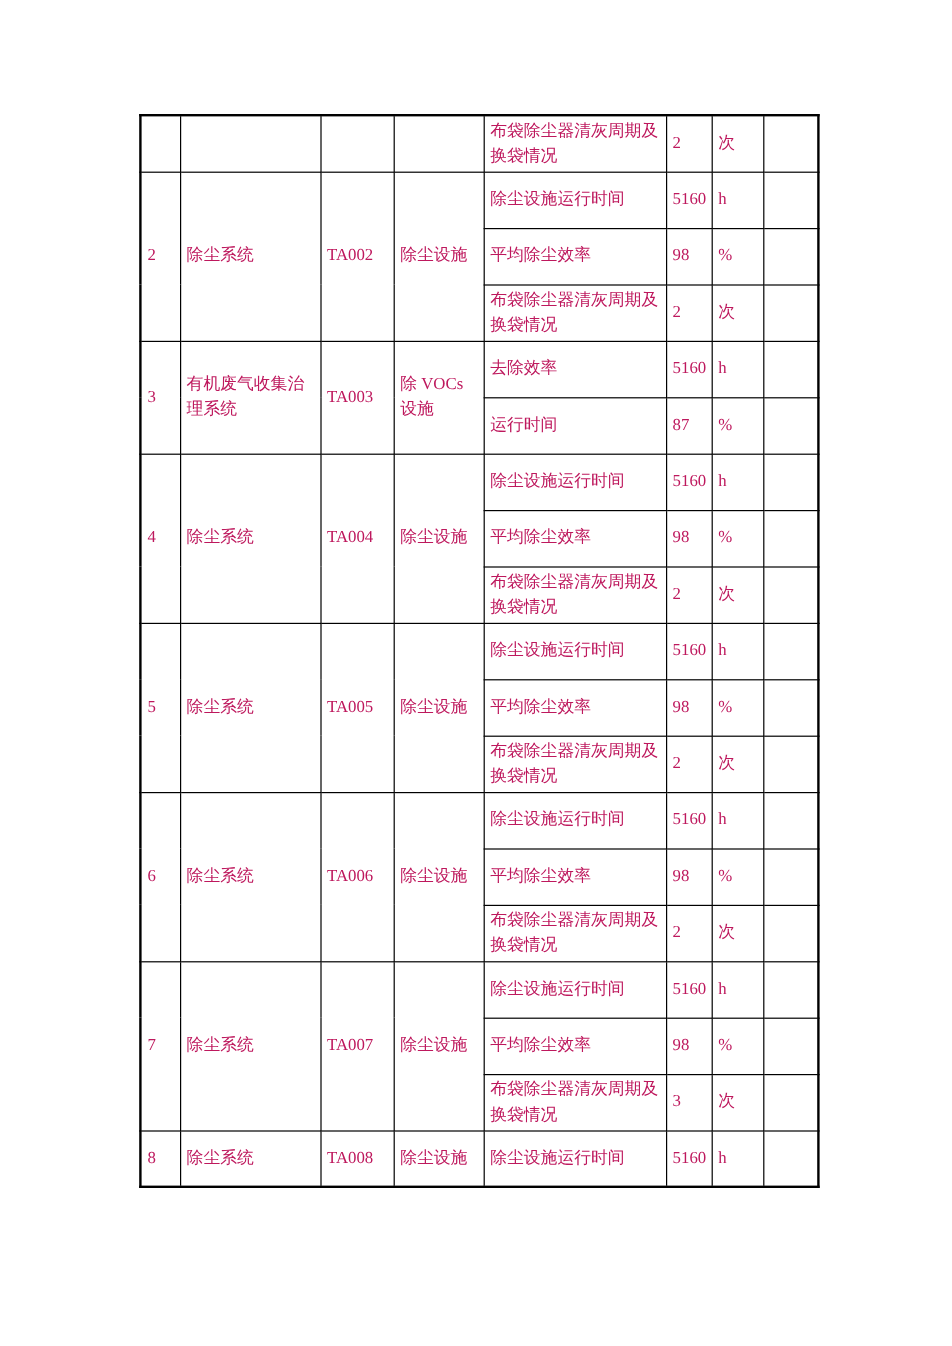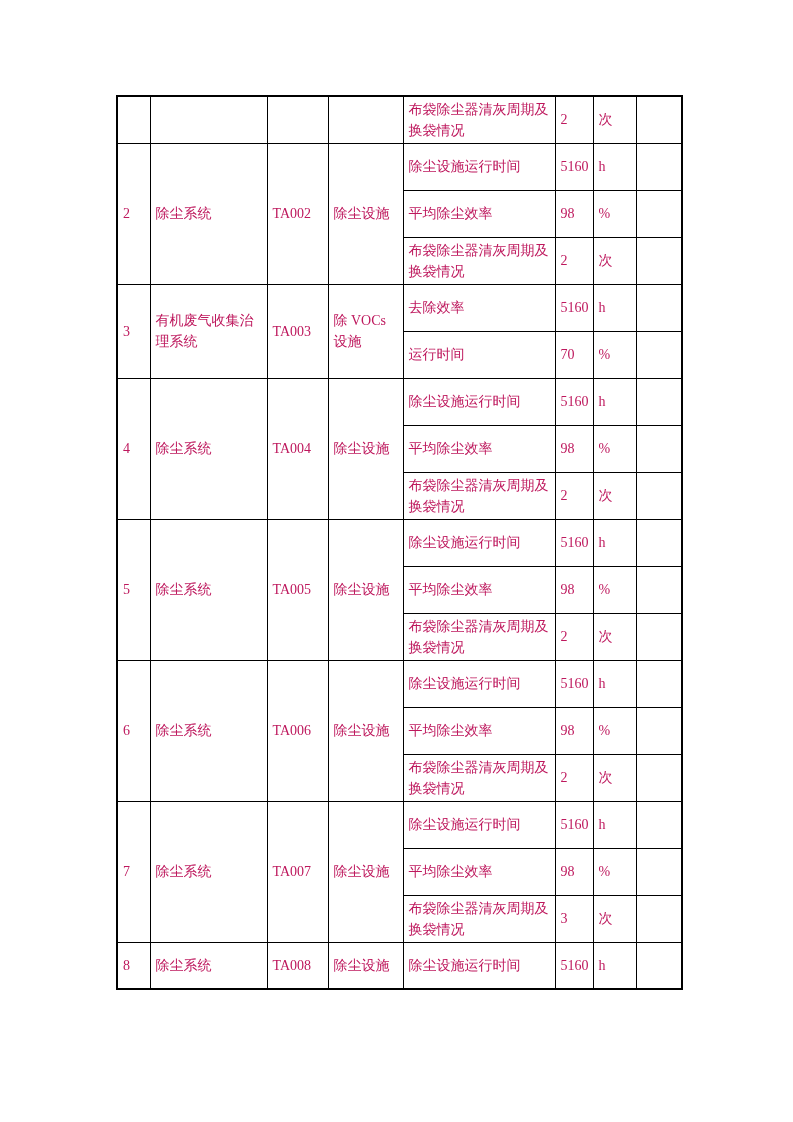--- a/index.html
+++ b/index.html
@@ -89,21 +89,21 @@
           <td class="c-name" rowspan="2">有机废气收集治理系统</td>
           <td class="c-code" rowspan="2">TA003</td>
           <td class="c-facility" rowspan="2">除 VOCs 设施</td>
           <td class="c-param">去除效率</td>
           <td class="c-value">5160</td>
           <td class="c-unit">h</td>
           <td class="c-note"></td>
         </tr>
         <tr>
           <td class="c-param">运行时间</td>
-          <td class="c-value">70</td>
+          <td class="c-value">87</td>
           <td class="c-unit">%</td>
           <td class="c-note"></td>
         </tr>
         <tr>
           <td class="c-num" rowspan="3">4</td>
           <td class="c-name" rowspan="3">除尘系统</td>
           <td class="c-code" rowspan="3">TA004</td>
           <td class="c-facility" rowspan="3">除尘设施</td>
           <td class="c-param">除尘设施运行时间</td>
           <td class="c-value">5160</td>

